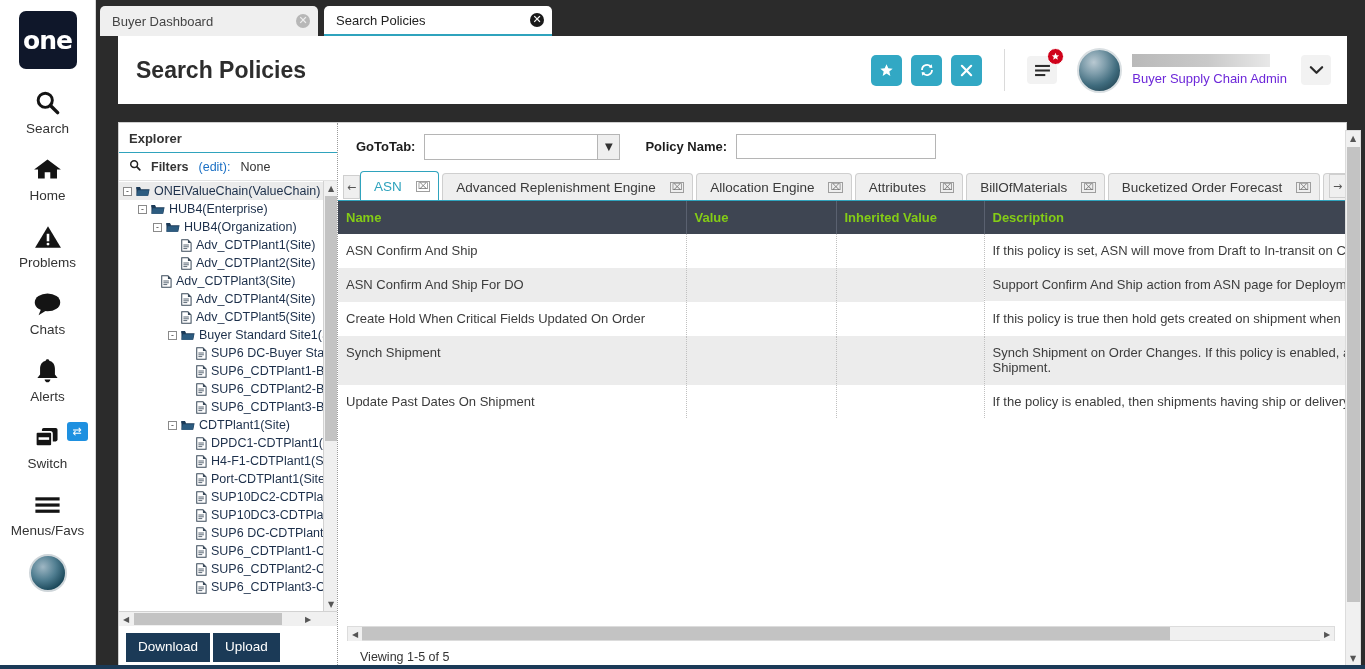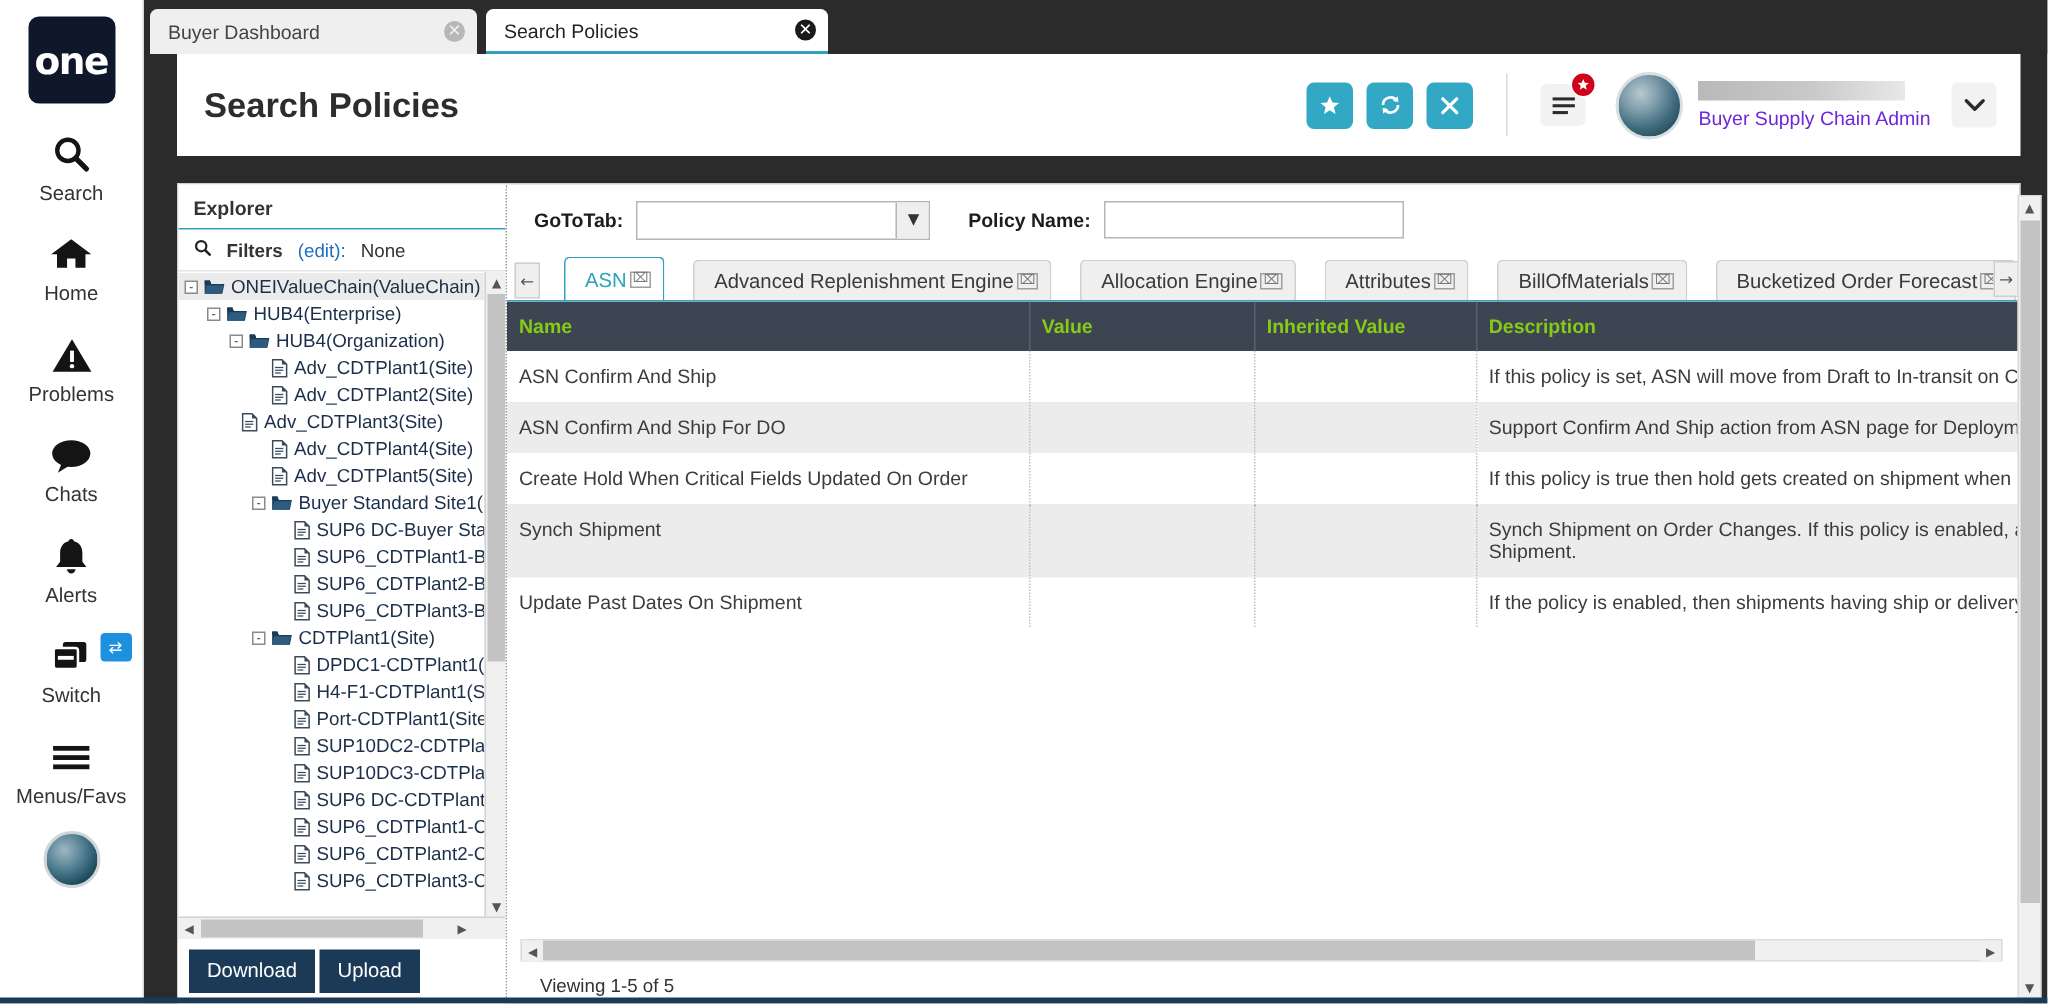--- a/index.html
+++ b/index.html
@@ -219,24 +219,23 @@
   .scroll-arrow {
     width: 17px; height: 24px; background: #efefef; border: 1px solid #cfcfcf;
     display: flex; align-items: center; justify-content: center;
     font-size: 11px; color: #555; cursor: pointer; margin-bottom: 1px;
     font-family: "DejaVu Sans", sans-serif; flex: none;
   }
   #ptabs { display: flex; align-items: flex-end; overflow: hidden; flex: 1; }
   .ptab {
     height: 27px; background: #efefef; border: 1px solid #cfcfcf; border-bottom: none;
     border-radius: 4px 4px 0 0; margin-right: 3px; padding: 0 8px 0 13px;
-    display: flex; align-items: center; gap: 2px; white-space: nowrap;
+    display: flex; align-items: center; gap: 14px; white-space: nowrap;
     font-size: 13.5px; color: #3a3a3a; cursor: pointer; flex: none;
     font-family: "Liberation Sans", sans-serif;
-    margin-left: 16px;
   }
   .ptab.active {
     background: #fff; color: #2fa3bd; border-color: #2fa3bd;
     height: 29px; position: relative; z-index: 2;
   }
   .ptab .x {
     font-size: 9px; color: #777; border: 1px solid #9e9e9e; padding: 0 1px;
     line-height: 9px; font-family: "DejaVu Sans", sans-serif;
   }
   .scroll-arrow.right { position: absolute; right: 0; bottom: 1px; }

